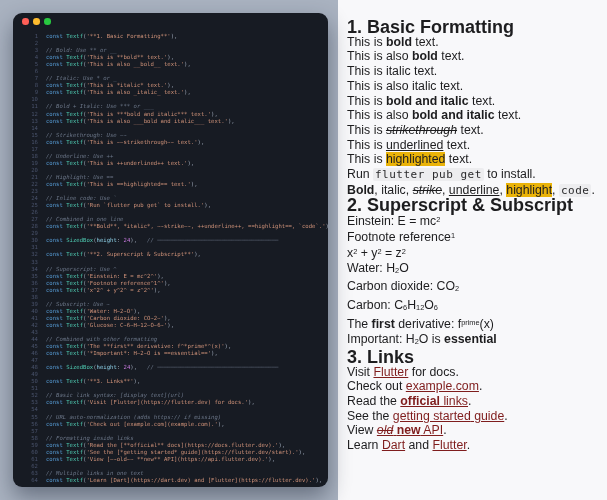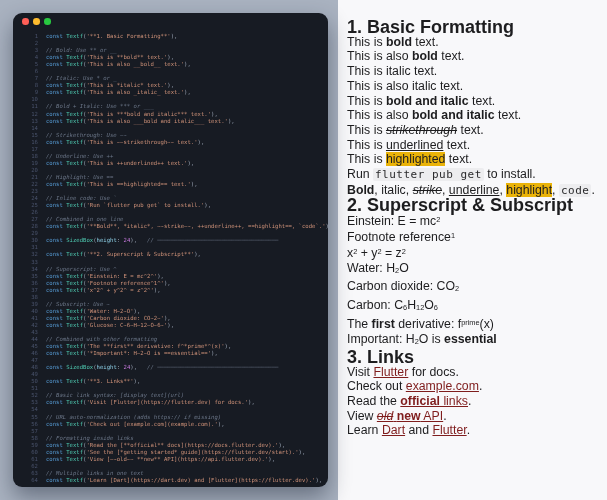--- a/index.html
+++ b/index.html
@@ -147,16 +147,17 @@
       <div class="out-line"><span>x</span><span class="st-sup">2</span><span> + y</span><span class="st-sup">2</span><span> = z</span><span class="st-sup">2</span></div>
       <div class="out-line"><span>Water: H</span><span class="st-sub">2</span><span>O</span></div>
       <div class="out-line"><span>Carbon dioxide: CO</span><span class="st-sub">2</span></div>
       <div class="out-line"><span>Carbon: C</span><span class="st-sub">6</span><span>H</span><span class="st-sub">12</span><span>O</span><span class="st-sub">6</span></div>
       <div class="out-line"><span>The </span><span class="st-b">first</span><span> derivative: f</span><span class="st-sup st-i">prime</span><span>(x)</span></div>
       <div class="out-line"><span class="st-i">Important</span><span>: H</span><span class="st-sub">2</span><span>O is </span><span class="st-b">essential</span></div>
       <div class="out-line h"><span>3. Links</span></div>
       <div class="out-line"><span>Visit </span><span class="st-lk">Flutter</span><span> for docs.</span></div>
       <div class="out-line"><span>Check out </span><span class="st-lk">example.com</span><span>.</span></div>
       <div class="out-line"><span>Read the </span><span class="st-lk st-b">official</span><span class="st-lk"> links</span><span>.</span></div>
+      <div class="out-line"><span>See the </span><span class="st-lk st-i">getting started</span><span class="st-lk"> guide</span><span>.</span></div>
       <div class="out-line"><span>View </span><span class="st-lk st-s">old</span><span class="st-lk"> </span><span class="st-lk st-b">new</span><span class="st-lk"> API</span><span>.</span></div>
       <div class="out-line"><span>Learn </span><span class="st-lk">Dart</span><span> and </span><span class="st-lk">Flutter</span><span>.</span></div>
     </div>
 </div>
 
 </body></html>

